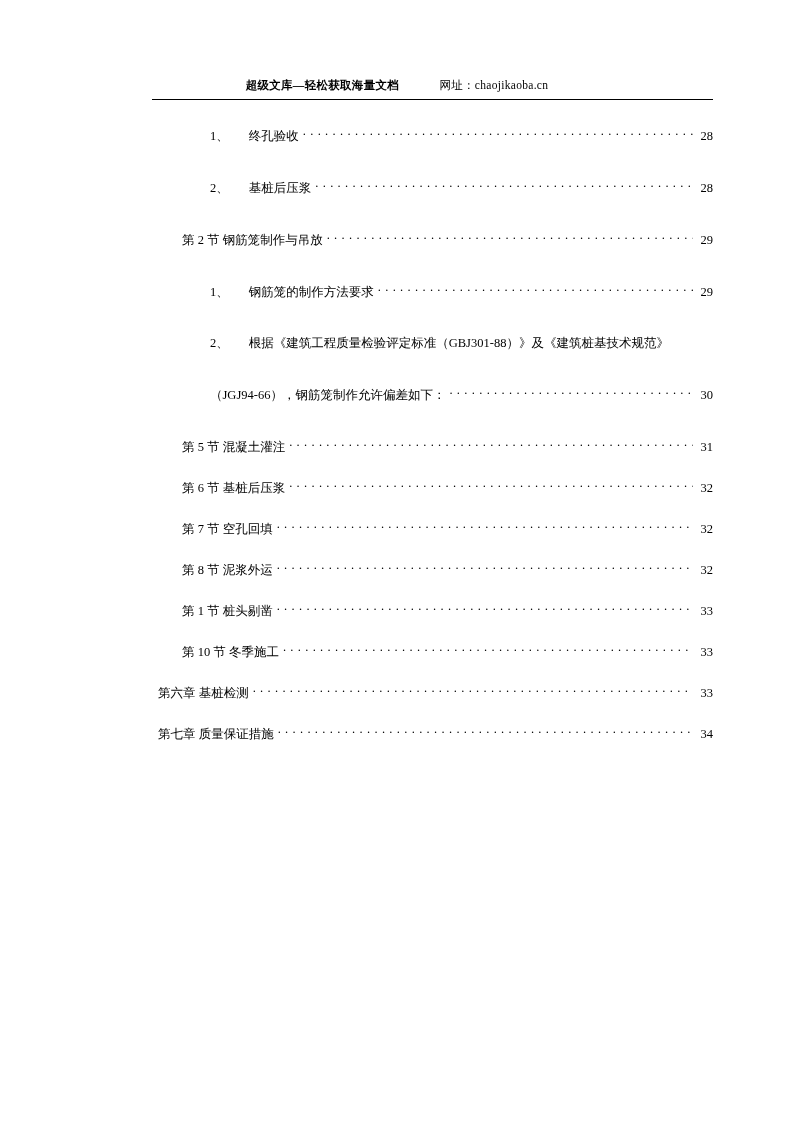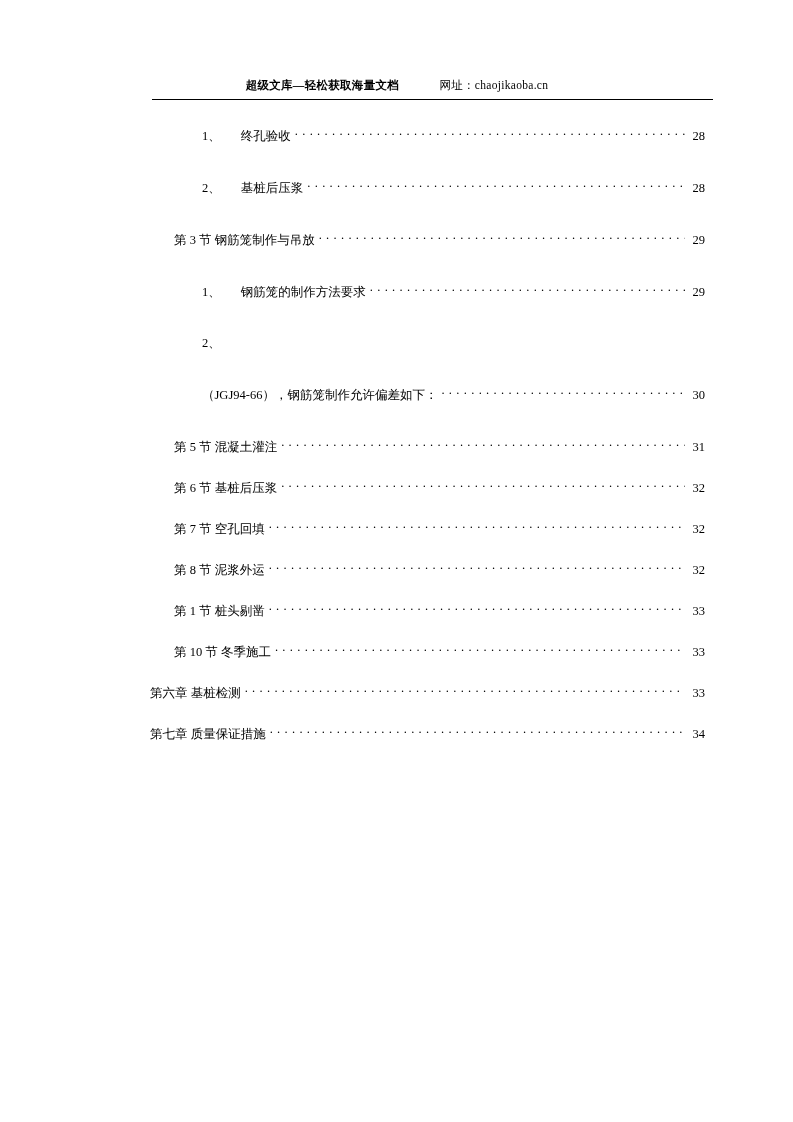--- a/index.html
+++ b/index.html
@@ -40,21 +40,21 @@
     position: absolute;
     top: 99px;
     left: 152px;
     width: 561px;
     height: 1px;
     background: #000000;
   }
   .toc {
     position: absolute;
     top: 126px;
-    left: 144px;
+    left: 152px;
     width: 561px;
   }
   .row {
     display: flex;
     align-items: baseline;
     font-size: 12.5px;
     line-height: 18px;
     margin-bottom: 33px;
     white-space: nowrap;
   }
@@ -128,32 +128,33 @@
         <span class="label"><span>1、</span><span class="num-gap"></span><span>终孔验收</span></span>
         <span class="leader"></span>
         <span class="page-num">28</span>
       </div>
       <div class="row ind3">
         <span class="label"><span>2、</span><span class="num-gap"></span><span>基桩后压浆</span></span>
         <span class="leader"></span>
         <span class="page-num">28</span>
       </div>
       <div class="row ind2">
-        <span class="label"><span>第 3 节  钢筋笼制作与吊放</span></span>
+        <span class="label"><span>第 2 节  钢筋笼制作与吊放</span></span>
         <span class="leader"></span>
         <span class="page-num">29</span>
       </div>
       <div class="row ind3">
         <span class="label"><span>1、</span><span class="num-gap"></span><span>钢筋笼的制作方法要求</span></span>
         <span class="leader"></span>
         <span class="page-num">29</span>
       </div>
       <div class="wrap-line">
         <span>2、</span>
         <span class="num-gap"></span>
+        <span class="label">根据《建筑工程质量检验评定标准（GBJ301-88）》及《建筑桩基技术规范》</span>
       </div>
       <div class="row ind3">
         <span class="label"><span>（JGJ94-66），钢筋笼制作允许偏差如下：</span></span>
         <span class="leader"></span>
         <span class="page-num">30</span>
       </div>
       <div class="row ind2 tight">
         <span class="label"><span>第 5 节  混凝土灌注</span></span>
         <span class="leader"></span>
         <span class="page-num">31</span>

